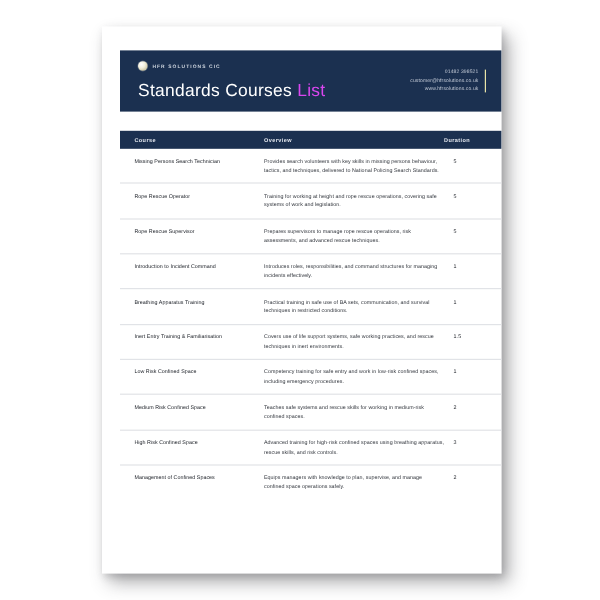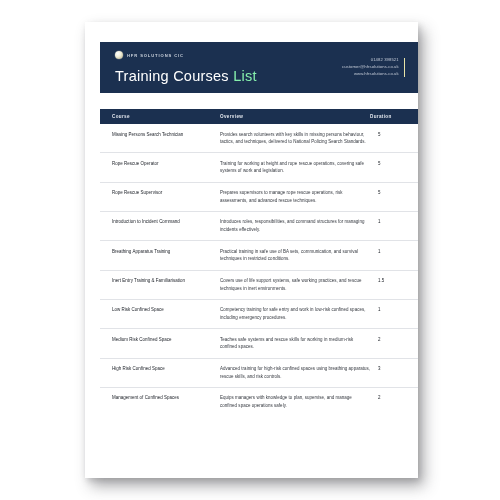--- a/index.html
+++ b/index.html
@@ -79,21 +79,21 @@
   }
 
   .doc-title {
     margin-top: 8px;
     font-size: 14.5px;
     color: #ffffff;
     font-weight: 400;
     letter-spacing: 0.25px;
     white-space: nowrap;
   }
-  .doc-title .accent { color: #86efac; text-align: center; }
+  .doc-title .accent { color: #d946ef; text-align: center; }
 
   .contact-block {
     display: flex;
     align-items: center;
     padding-right: 13px;
     gap: 5px;
   }
 
   .contact-lines {
     text-align: right;
@@ -165,21 +165,21 @@
   <div class="sheet">
 
     <div class="masthead">
 
       <div class="brand-block">
         <div class="brand-row">
           <span class="logo-mark"></span>
           <span class="brand-name">HFR SOLUTIONS CIC</span>
         </div>
         <div class="doc-title">
-          <span>Training Courses</span>
+          <span>Standards Courses</span>
           <span class="accent">List</span>
         </div>
       </div>
 
       <div class="contact-block">
         <div class="contact-lines">
           <div>01482 398521</div>
           <div>customer@hfrsolutions.co.uk</div>
           <div>www.hfrsolutions.co.uk</div>
         </div>

